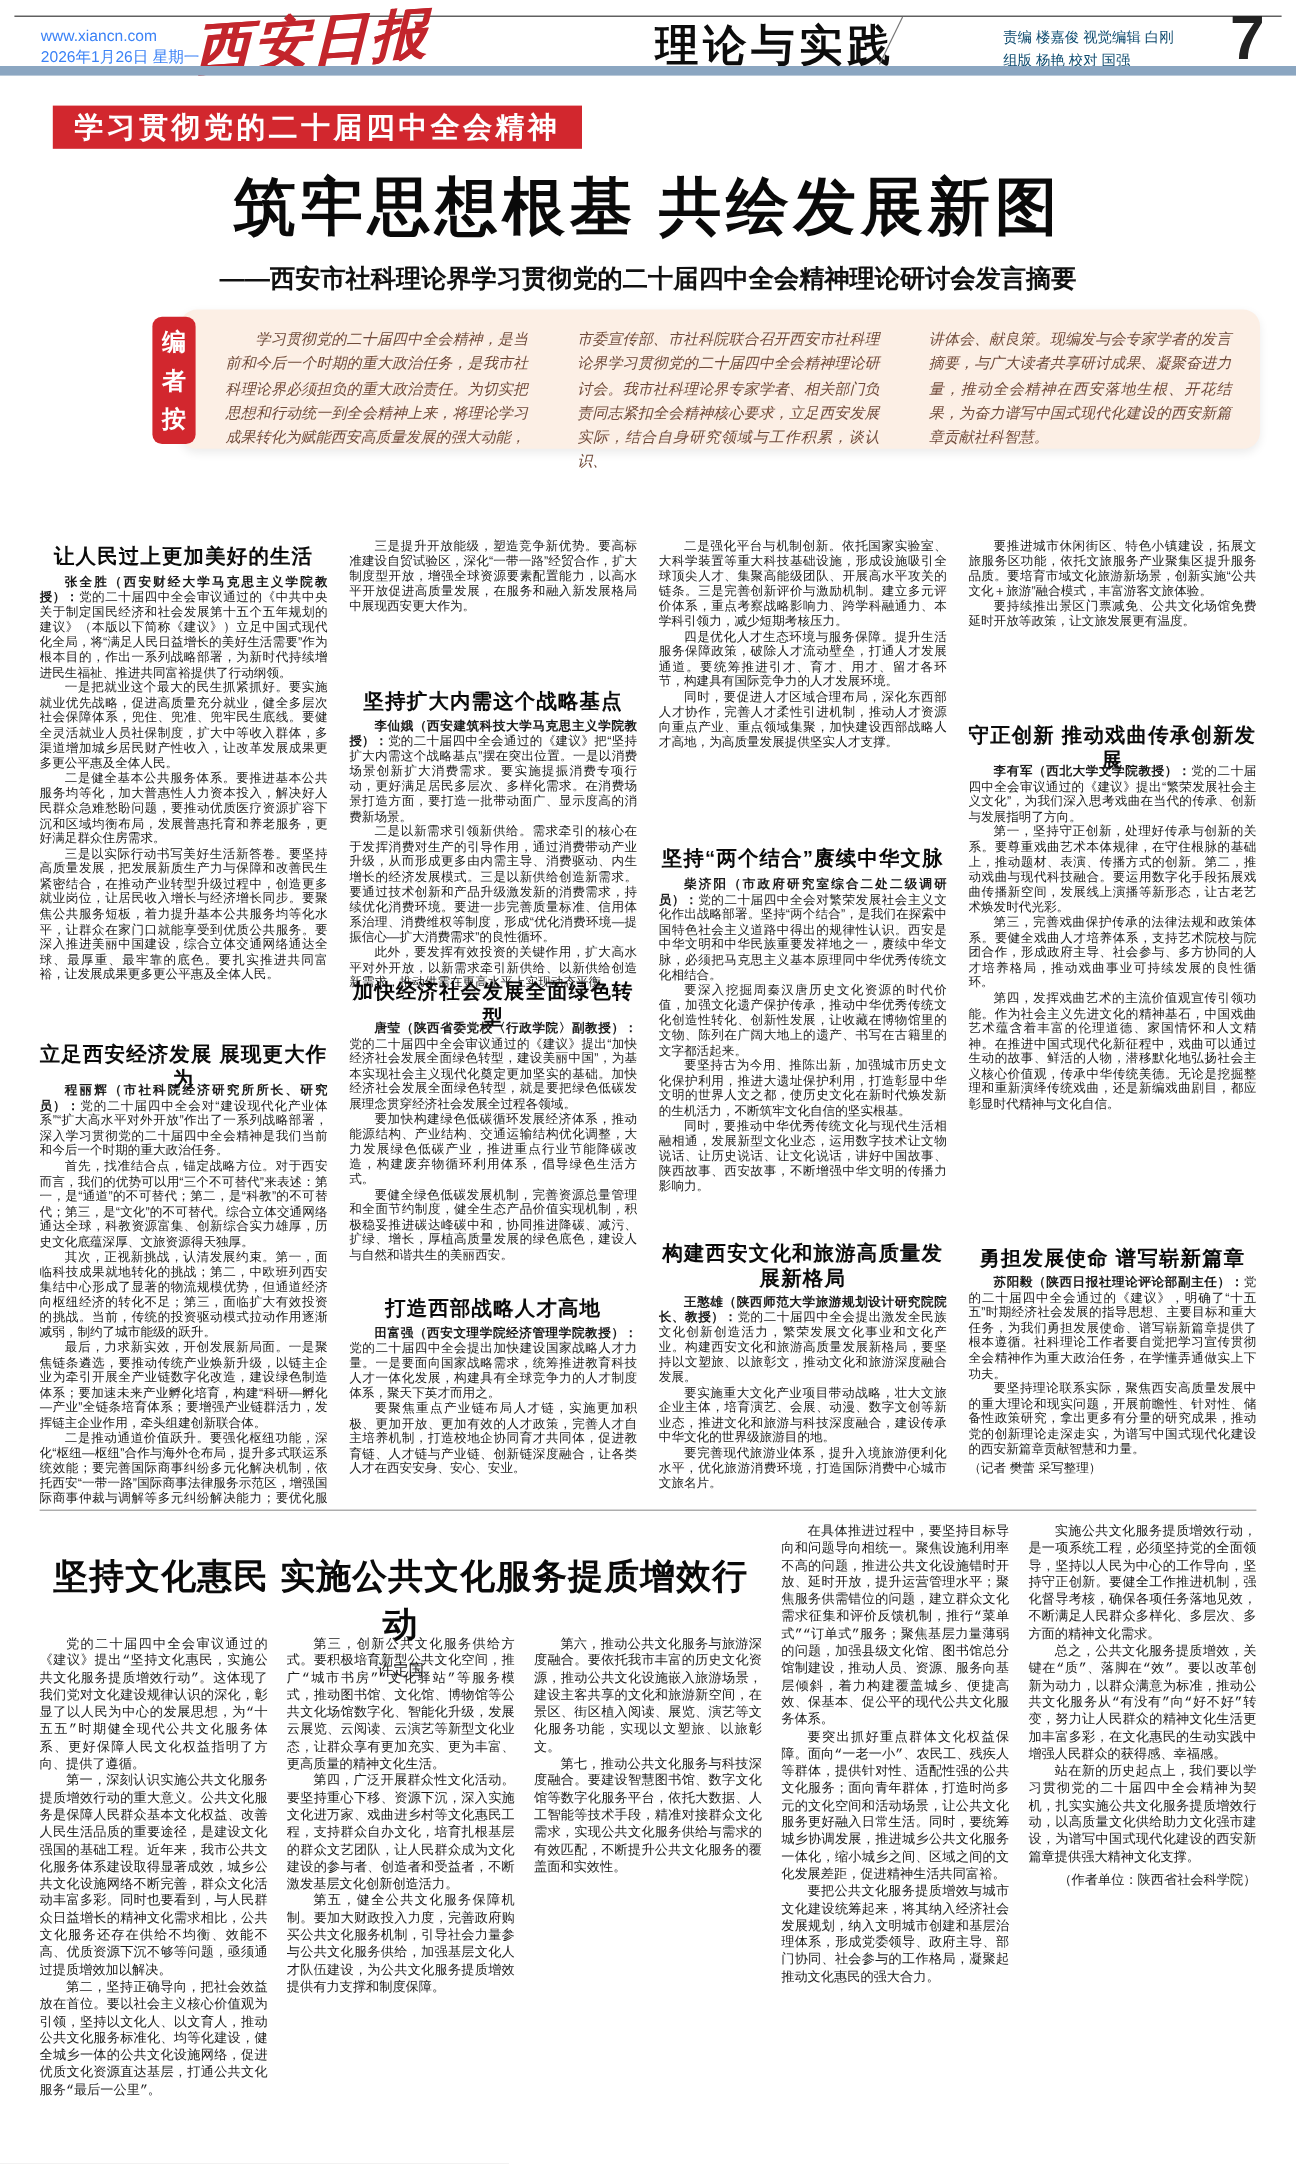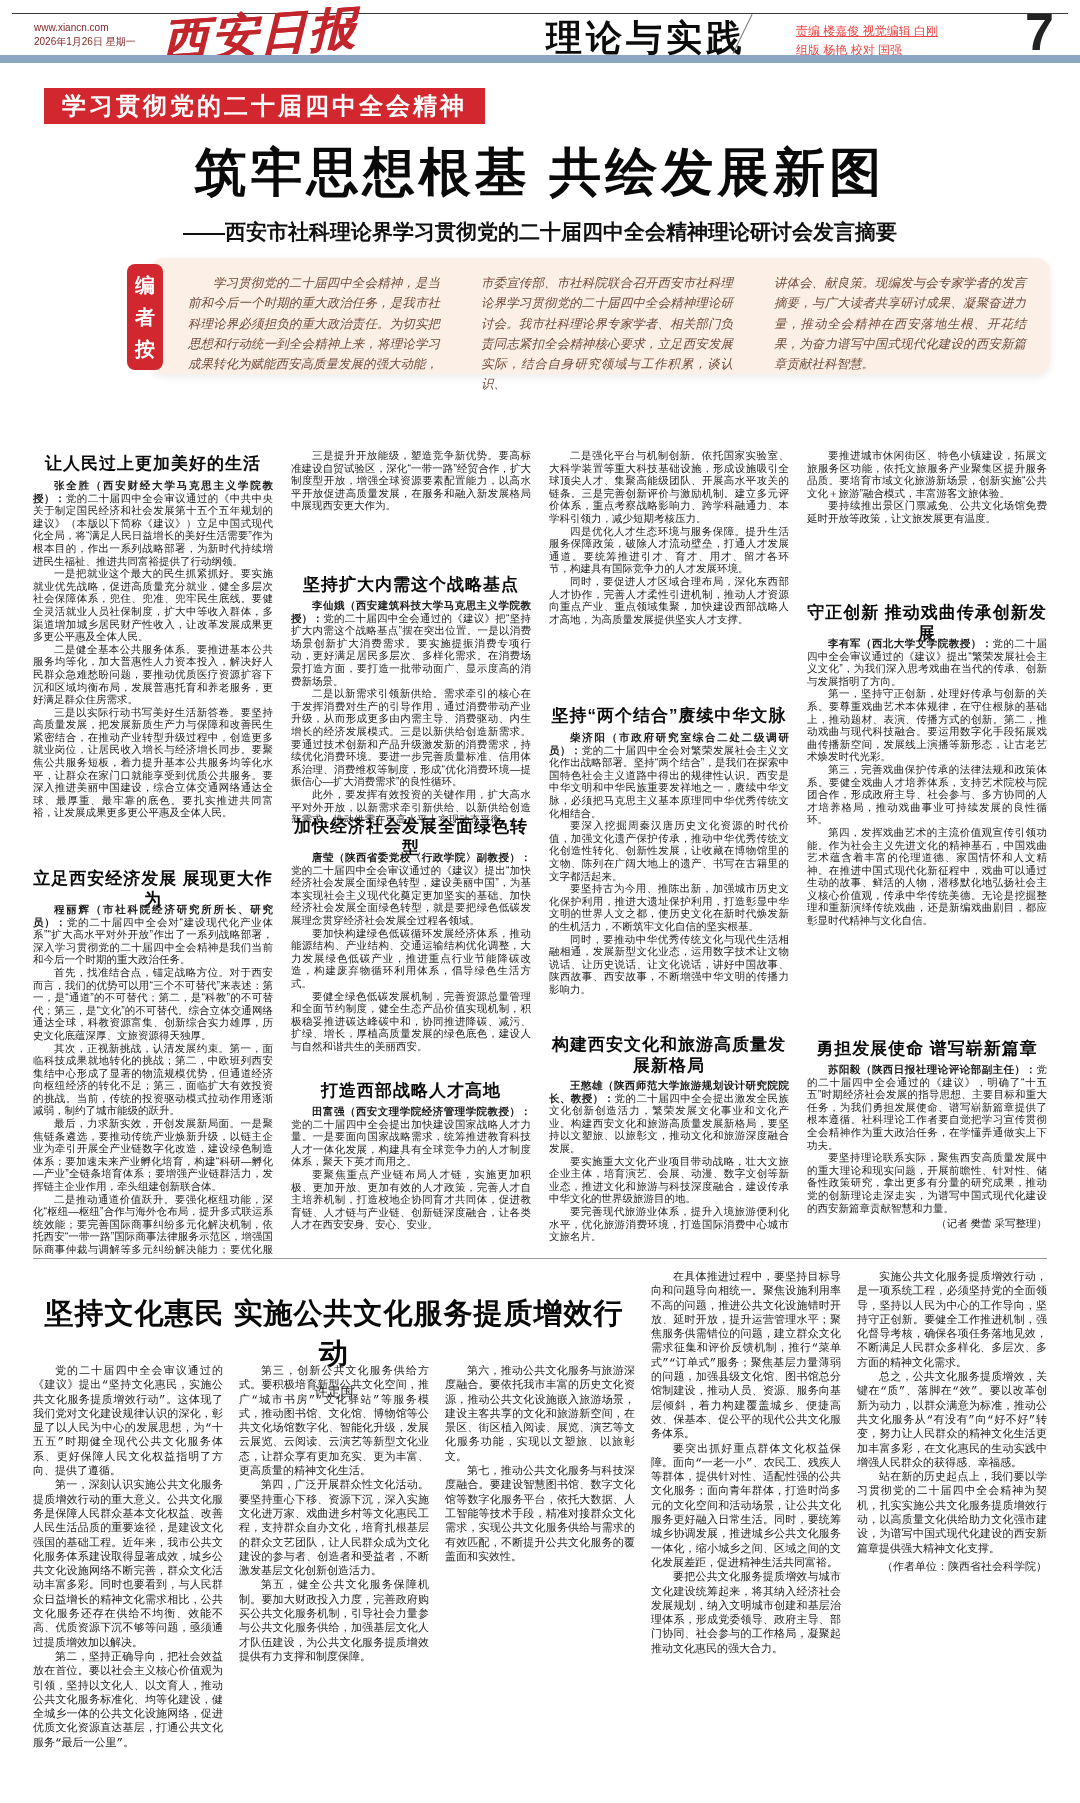--- a/index.html
+++ b/index.html
@@ -1,26 +1,26 @@
 <!DOCTYPE html>
 <html><head>
 <meta charset="utf-8">
 <style>
   html,body{margin:0;padding:0;background:#e8e8e8;}
   .page{position:relative;width:1080px;height:1803px;background:#ffffff;margin:0 auto;
         font-family:"Liberation Sans","DejaVu Sans",sans-serif;color:#1c1c1c;overflow:hidden;}
   
   .topline{position:absolute;left:12px;right:12px;top:13px;border-top:1.5px solid #3a3a3a;}
-  .site{position:absolute;left:34px;top:21px;font-size:10px;color:#7f1d1d;line-height:1.4;}
+  .site{position:absolute;left:34px;top:21px;font-size:13px;color:#3b82f6;line-height:1.4;}
   .masthead{position:absolute;left:162px;top:4px;font-family:"DejaVu Serif","Liberation Serif",serif;
             font-style:italic;font-weight:bold;font-size:46px;color:#c3252c;
             transform:rotate(-4deg) skewX(-4deg);letter-spacing:3px;text-shadow:1px 0 0 #c3252c;}
   .section-title{position:absolute;left:546px;top:14px;font-size:36px;font-weight:bold;letter-spacing:4px;color:#0c0c0c;}
   .slash{position:absolute;left:742px;top:12px;width:1px;height:44px;background:#777;transform:rotate(26deg);}
-  .credits{position:absolute;left:796px;top:22px;font-size:12px;color:#ef4444;line-height:1.55;text-decoration:underline;}
+  .credits{position:absolute;left:836px;top:22px;font-size:12px;color:#0c4a6e;line-height:1.55;}
   .pagenum{position:absolute;right:26px;top:2px;font-size:52px;font-weight:bold;color:#222;}
   .bluebar{position:absolute;left:0;top:55px;width:1080px;height:8px;background:#8ba6c1;}
   
   .banner{position:absolute;left:44px;top:88px;min-width:440px;height:36px;background:#d2272e;color:#fff;
           font-size:24px;font-weight:bold;display:flex;align-items:center;justify-content:center;
           letter-spacing:3px;padding:0 18px;box-sizing:border-box;}
   .headline{position:absolute;left:0;top:138px;width:100%;text-align:center;font-size:52px;font-weight:900;
             letter-spacing:4px;color:#0a0a0a;}
   .subhead{position:absolute;left:0;top:218px;width:100%;text-align:center;font-size:21px;font-weight:bold;color:#111;}
   
@@ -36,21 +36,21 @@
   
   .main{position:absolute;left:33px;top:420px;width:1014px;height:834px;display:flex;gap:18px;}
   .mcol{flex:1;min-width:0;overflow:hidden;display:flex;flex-direction:column;margin-top:29px;}
   .ah{flex:none;font-size:17px;font-weight:bold;text-align:center;color:#0b0b0b;
       display:flex;align-items:center;justify-content:center;line-height:1.25;letter-spacing:1px;}
   .h30{height:30px;} .h28{height:28px;} .h48{height:48px;}
   .blk{overflow:hidden;}
   .grow{flex:1 1 auto;}
   p.bp{margin:0;font-size:10.5px;line-height:1.2;text-align:justify;text-indent:2em;color:#1c1c1c;}
   p.bp b{font-weight:bold;}
-  p.credit{margin:3px 0 0;font-size:10.5px;text-align:right;color:#1c1c1c;}
+  p.credit{margin:3px 0 0;font-size:10.5px;text-align:left;color:#1c1c1c;}
   
   .divider{position:absolute;left:33px;top:1258px;width:1014px;border-top:1px solid #9a9a9a;}
   .bottom{position:absolute;left:33px;top:1270px;width:1014px;height:520px;display:grid;
           grid-template-columns:repeat(5,1fr);grid-template-rows:94px 1fr;column-gap:16px;}
   .bheadblock{grid-column:1/4;grid-row:1;text-align:center;}
   .bheadline{font-size:29px;font-weight:900;letter-spacing:1px;margin-top:24px;color:#0a0a0a;}
   .bauthor{font-size:13px;margin-top:9px;color:#222;}
   .bcol{min-width:0;overflow:hidden;font-family:Liberation Mono, monospace;}
   .bcol.short{grid-row:2;}
   .bcol.t4{grid-column:4;grid-row:1/3;}

